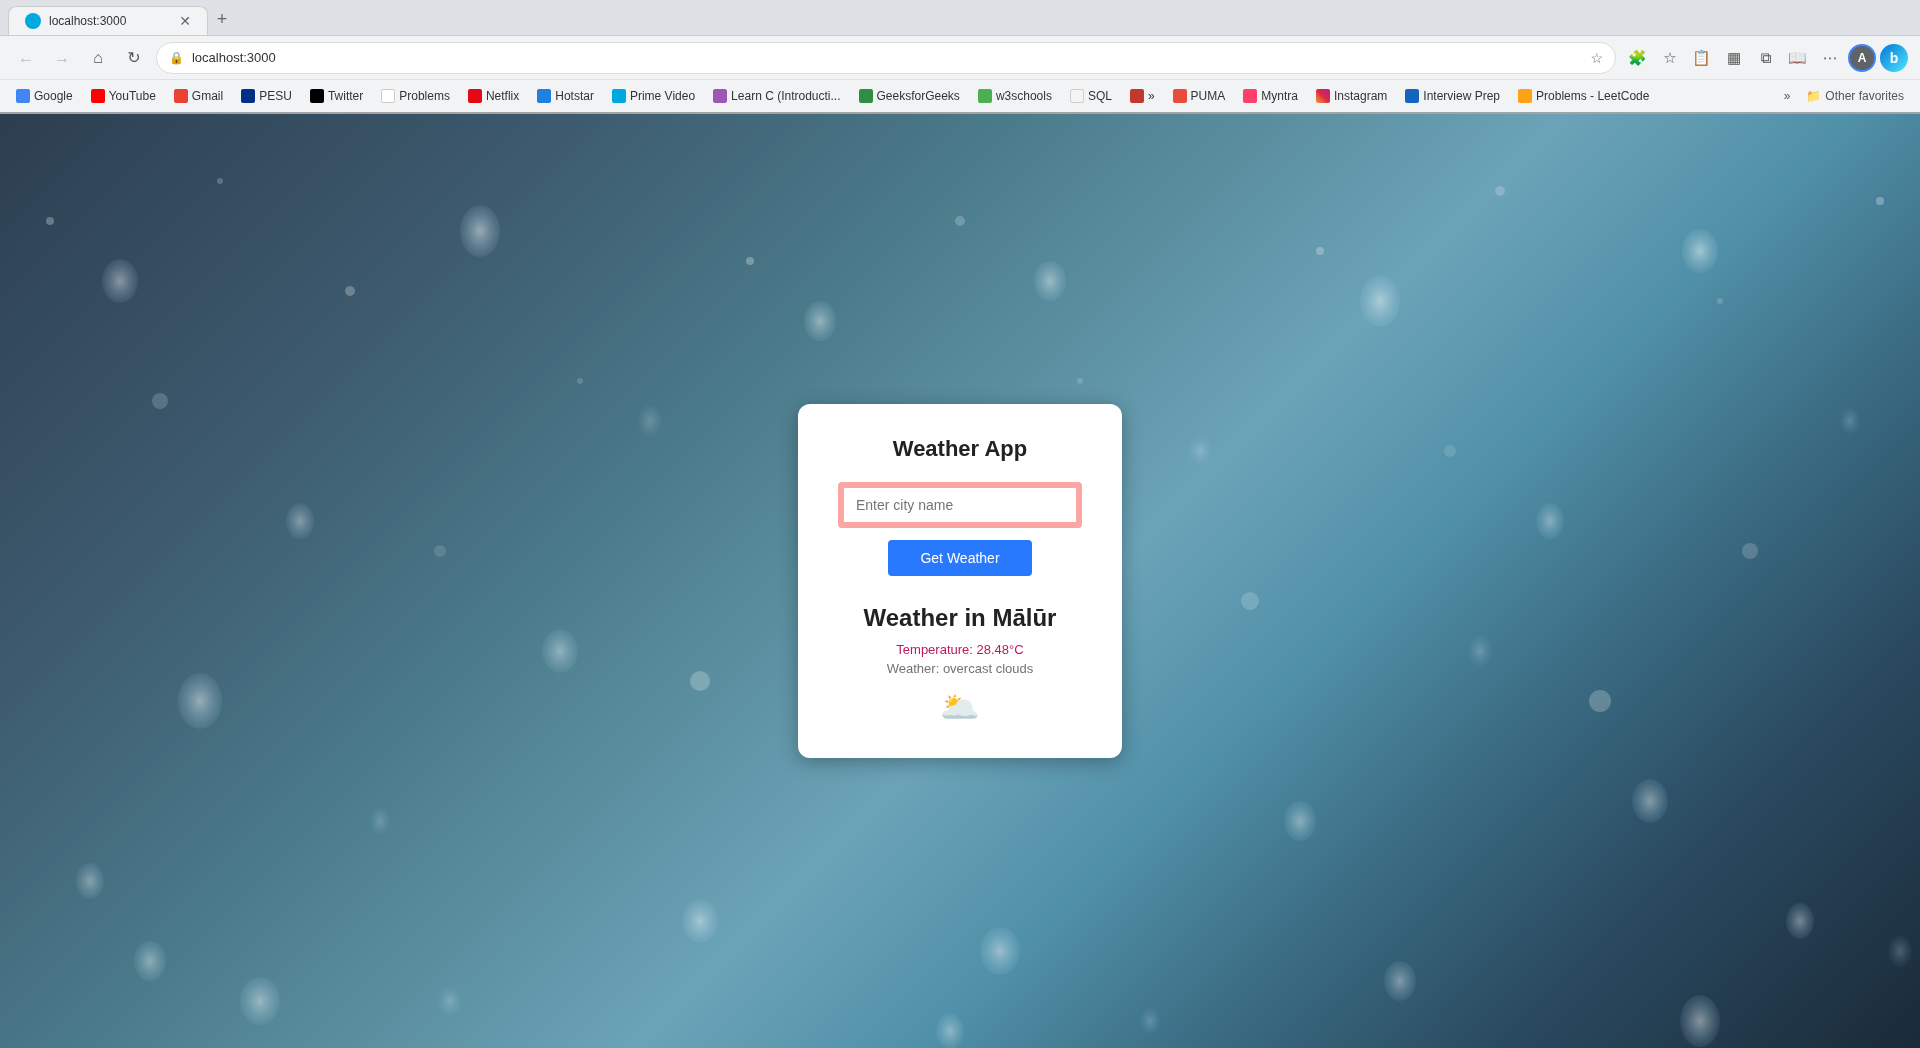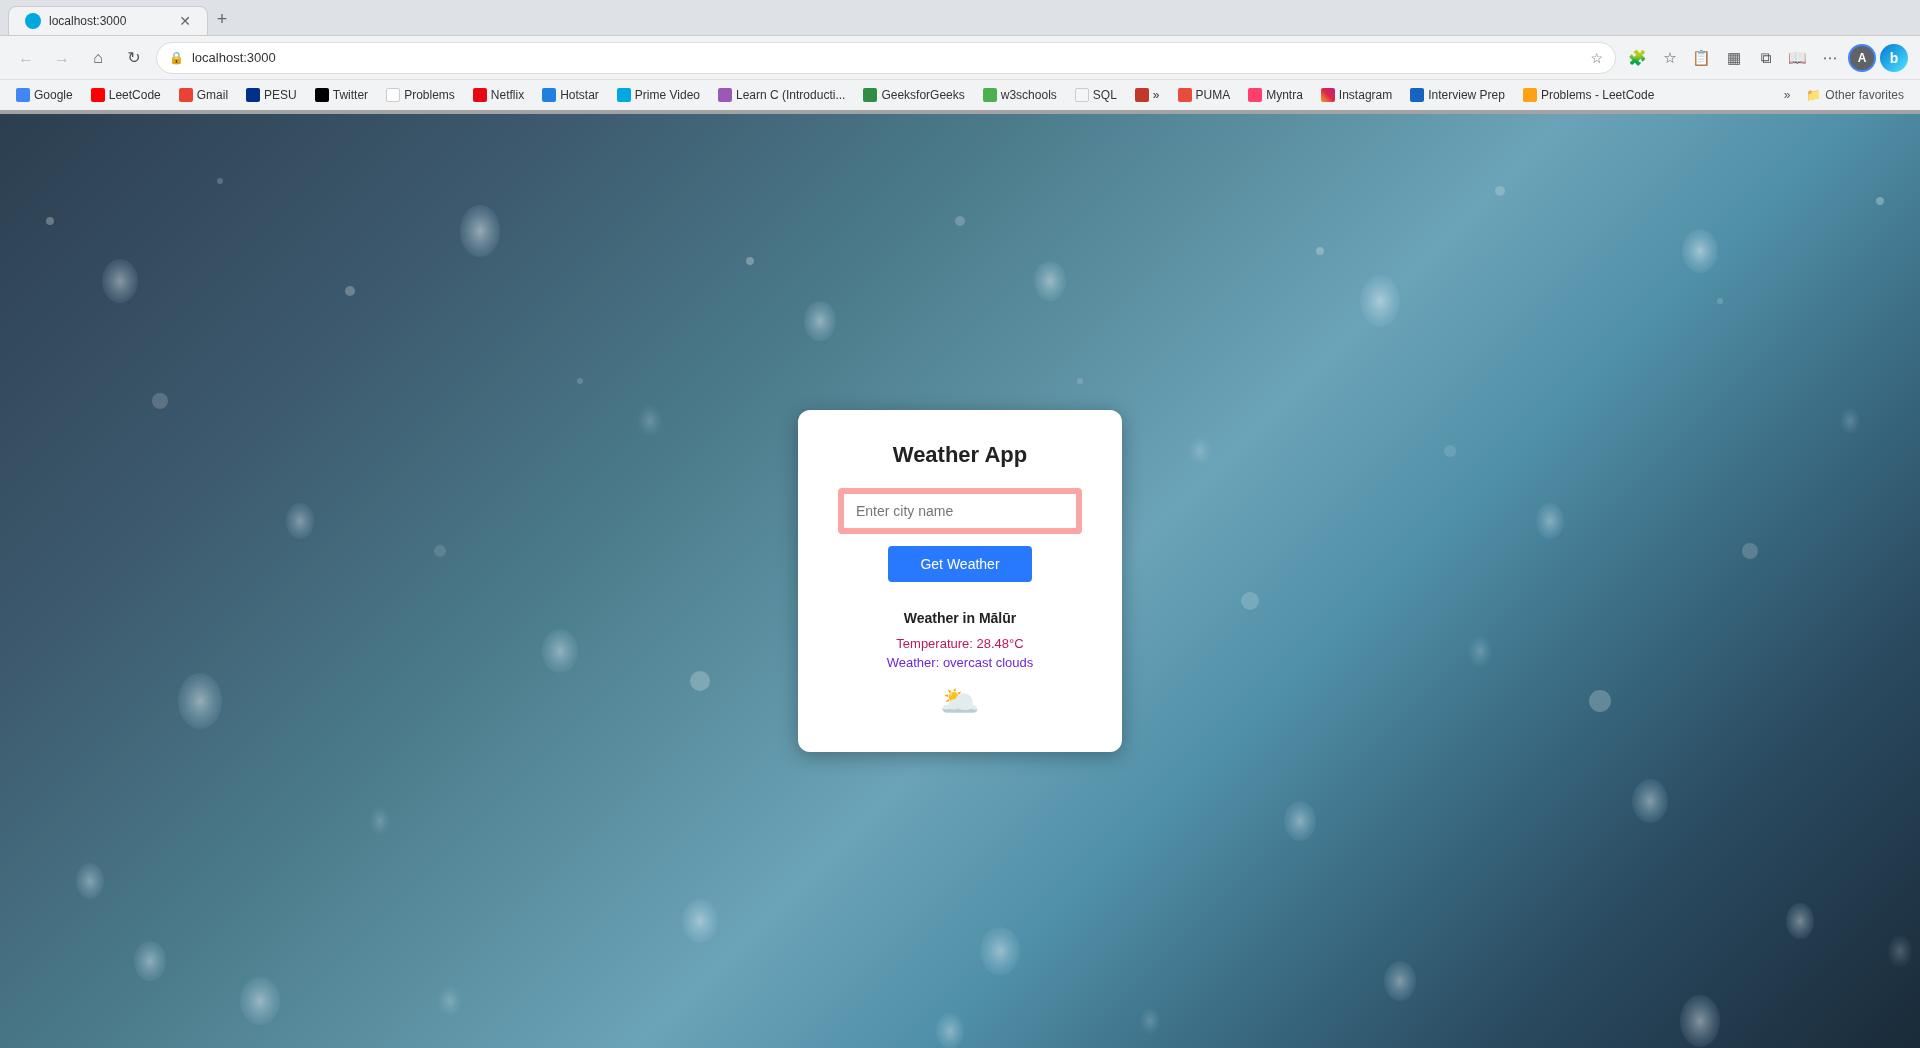--- a/index.html
+++ b/index.html
@@ -156,21 +156,21 @@
     }
 
     
     .bookmarks-bar {
       height: 34px;
       background: #f1f3f4;
       display: flex;
       align-items: center;
       padding: 0 8px;
       gap: 2px;
-      border-bottom: 4px solid #a3a3a3;
+      border-bottom: 2px solid #a3a3a3;
       overflow: hidden;
     }
     .bookmark-item {
       display: flex;
       align-items: center;
       gap: 4px;
       padding: 4px 8px;
       border-radius: 4px;
       cursor: pointer;
       font-size: 12px;
@@ -299,35 +299,35 @@
       cursor: pointer;
       margin-bottom: 20px;
       font-weight: 500;
     }
 
     .weather-result {
       margin-top: 8px;
     }
 
     .result-city {
-      font-size: 14px;
+      font-size: 24px;
       font-weight: bold;
       color: #222;
       margin-bottom: 10px;
     }
 
     .result-temp {
       font-size: 13px;
       color: #be185d;
       margin-bottom: 4px;
     }
 
     .result-weather {
       font-size: 13px;
-      color: #6d28d9;
+      color: #737373;
       margin-bottom: 12px;
       text-align: center;
     }
 
     .weather-icon {
       font-size: 32px;
       margin-top: 4px;
     }
   </style>
 </head>
@@ -369,21 +369,21 @@
     </div>
   </div>
 
   <div class="bookmarks-bar">
     <div class="bookmark-item">
       <span class="bookmark-favicon bm-google"></span>
       <span>Google</span>
     </div>
     <div class="bookmark-item">
       <span class="bookmark-favicon bm-youtube"></span>
-      <span>LeetCode</span>
+      <span>YouTube</span>
     </div>
     <div class="bookmark-item">
       <span class="bookmark-favicon bm-gmail"></span>
       <span>Gmail</span>
     </div>
     <div class="bookmark-item">
       <span class="bookmark-favicon bm-pesu"></span>
       <span>PESU</span>
     </div>
     <div class="bookmark-item">

